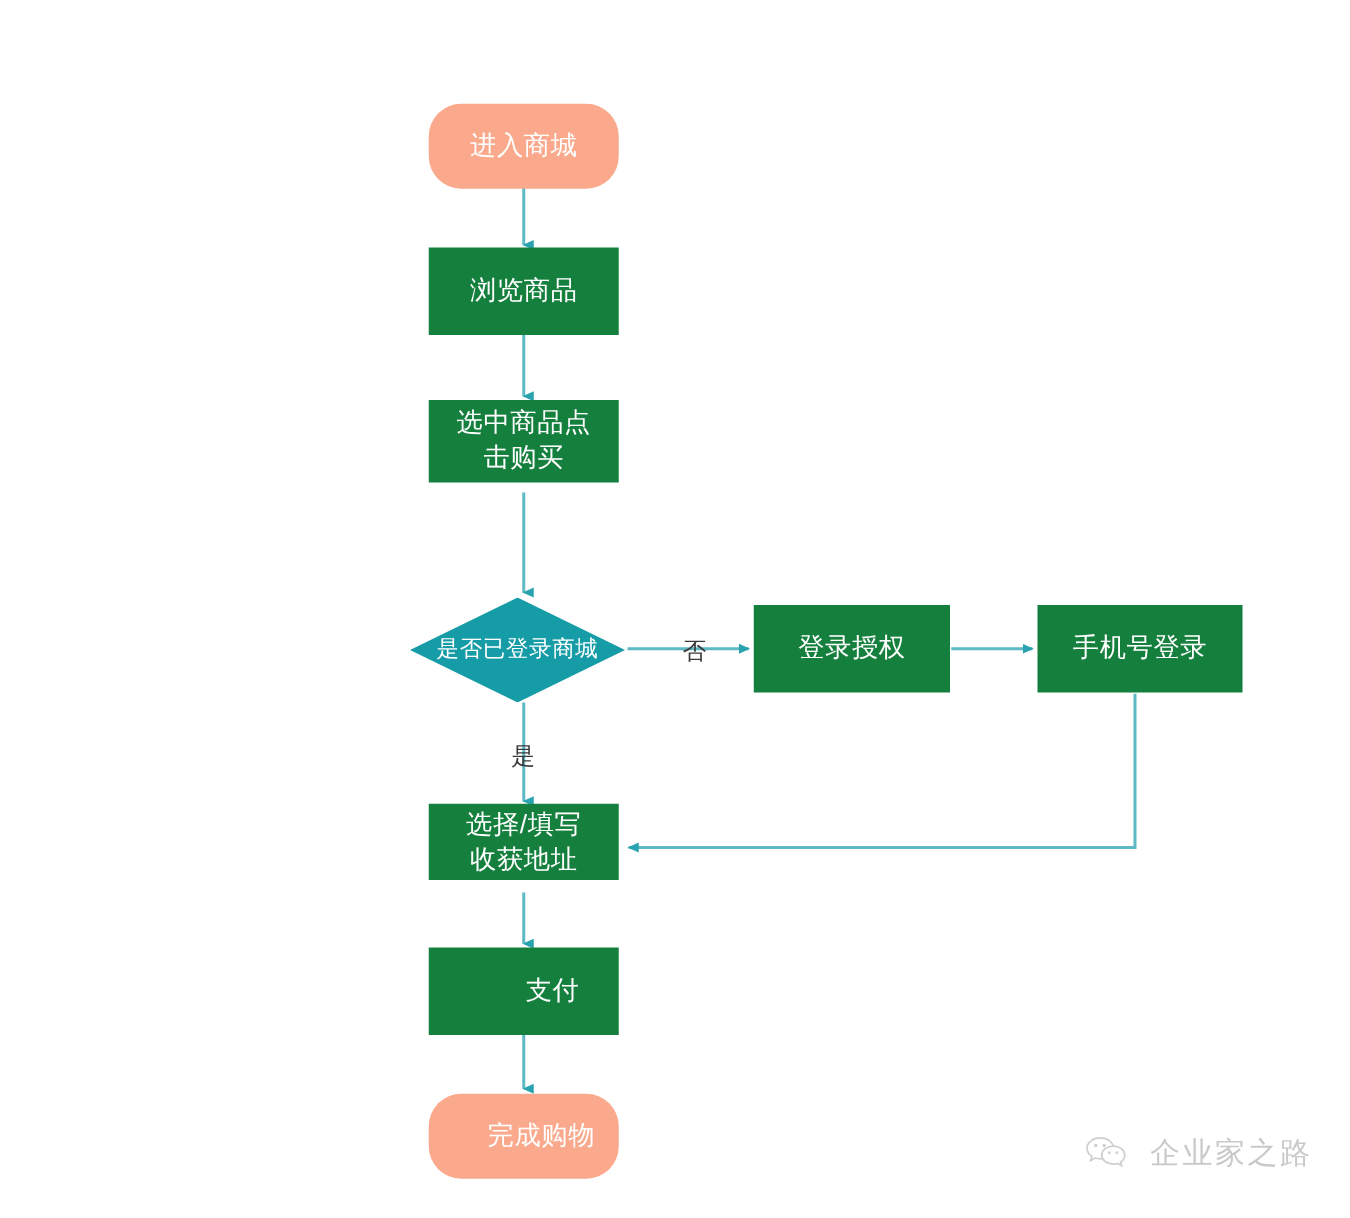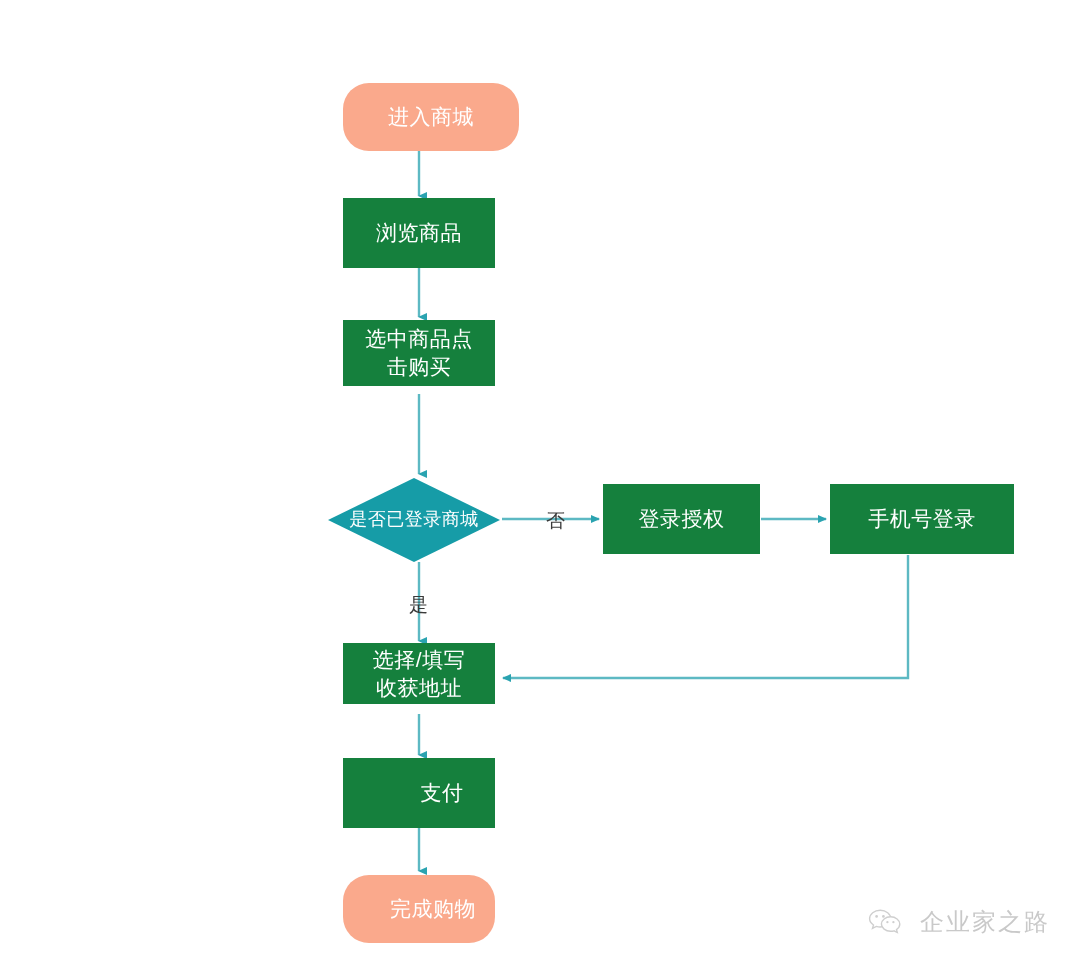--- a/index.html
+++ b/index.html
@@ -119,35 +119,35 @@
       <line x1="419" y1="562" x2="419" y2="641" marker-end="url(#arrow-down)"></line>
 
       <path d="M908,555 L908,678 L503,678" marker-end="url(#arrow-left)"></path>
 
       <line x1="419" y1="714" x2="419" y2="755" marker-end="url(#arrow-down)"></line>
 
       <line x1="419" y1="828" x2="419" y2="871" marker-end="url(#arrow-down)"></line>
     </g>
   </svg>
 
-  <div class="node terminator" style="left:343px; top:83px; width:176px; height:68px;">进入商城</div>
+  <div class="node terminator" style="left:343px; top:83px; width:152px; height:68px;">进入商城</div>
 
   <div class="node process" style="left:343px; top:198px; width:152px; height:70px;">浏览商品</div>
 
   <div class="node process" style="left:343px; top:320px; width:152px; height:66px;">选中商品点
 击购买</div>
 
   <div class="node decision" style="left:328px; top:478px; width:172px; height:84px;">
     <span class="diamond-shape"></span>
     <span class="diamond-label">是否已登录商城</span>
   </div>
 
   <div class="node process" style="left:603px; top:484px; width:157px; height:70px;">登录授权</div>
 
-  <div class="node process" style="left:830px; top:484px; width:184px; height:70px;">手机号登录</div>
+  <div class="node process" style="left:830px; top:484px; width:164px; height:70px;">手机号登录</div>
 
   <div class="node process" style="left:343px; top:643px; width:152px; height:61px;">选择/填写
 收获地址</div>
 
   <div class="node process" style="left:343px; top:758px; width:152px; height:70px;padding-left:46px;">支付</div>
 
   <div class="node terminator" style="left:343px; top:875px; width:152px; height:68px;padding-left:28px;">完成购物</div>
 
   <div class="edge-label" style="left:546px; top:508px;">否</div>
 

